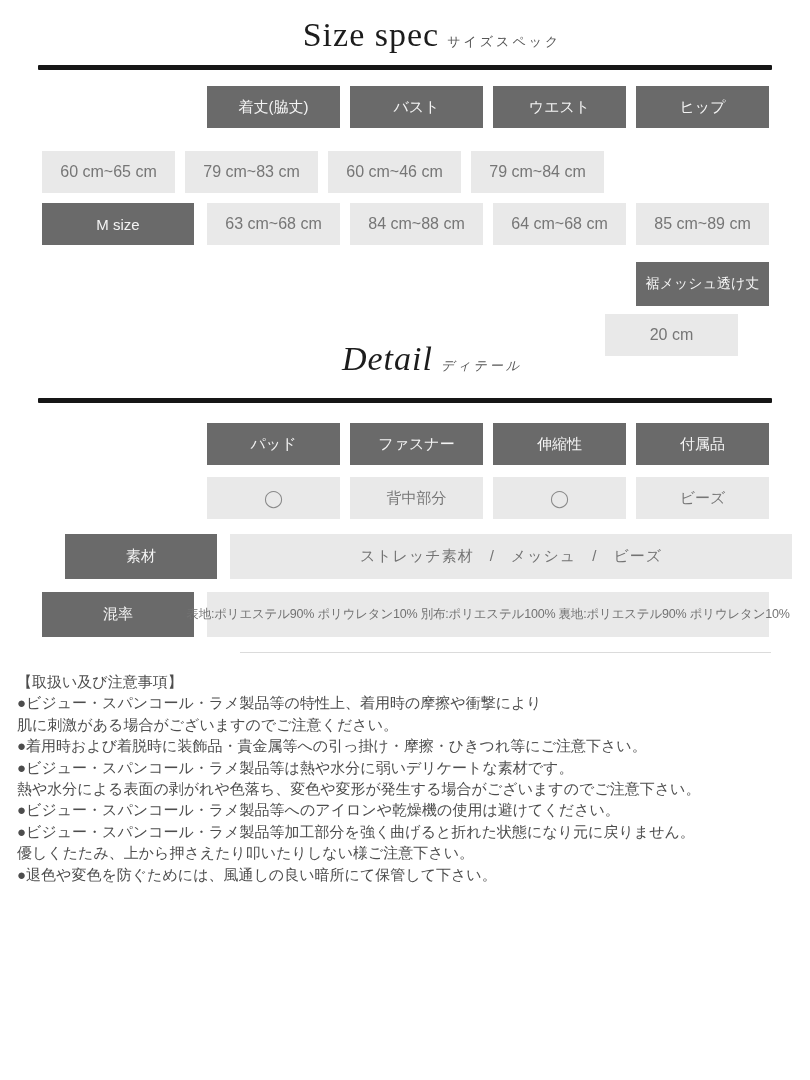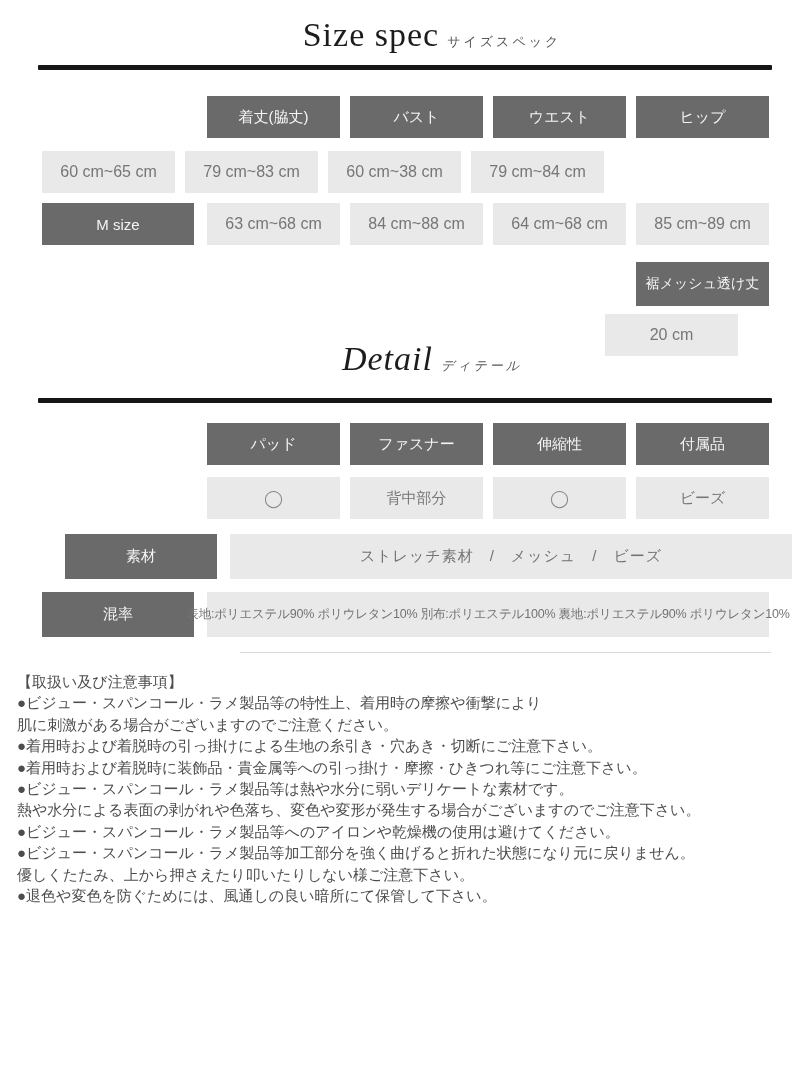--- a/index.html
+++ b/index.html
@@ -38,21 +38,21 @@
   .vcell.num { font-size:16px; }
   .spacer-label { width:165px; height:1px; }
   .spacer-hem { width:594px; height:1px; }
   .hem-head { height:44px; font-size:14px; }
   .tall { height:45px; }
   .wcell { width:562px; height:45px; background:#e9e9e9; color:#737373; }
   .wcell.material { font-size:15px; letter-spacing:1px; }
   .wcell.mix { font-size:12.5px; letter-spacing:-0.2px; white-space:nowrap; }
   .circle-mark { font-size:17px; color:#8a8a8a; }
 
-  .r-sizehead { top:96px; }
+  .r-sizehead { top:86px; }
   .r-ssize    { top:151px; }
   .r-msize    { top:203px; }
   .r-hemhead  { top:262px; }
   .r-hemval   { top:314px;padding-left:11px; }
   .r-dethead  { top:423px; }
   .r-detval   { top:477px; }
   .r-material { top:534px;margin-left:23px; }
   .r-mix      { top:592px; }
 
   .soft-divider { position:absolute; top:652px; left:240px; width:531px; height:1px; background:#dbdbdb; }
@@ -78,21 +78,21 @@
     <div class="spacer-label"></div>
     <div class="hcell">着丈(脇丈)</div>
     <div class="hcell">バスト</div>
     <div class="hcell">ウエスト</div>
     <div class="hcell">ヒップ</div>
   </div>
 
   <div class="trow r-ssize">
     <div class="vcell num">60 cm~65 cm</div>
     <div class="vcell num">79 cm~83 cm</div>
-    <div class="vcell num">60 cm~38 cm</div>
+    <div class="vcell num">60 cm~46 cm</div>
     <div class="vcell num">79 cm~84 cm</div>
   </div>
 
   <div class="trow r-msize">
     <div class="lcell">M size</div>
     <div class="vcell num">63 cm~68 cm</div>
     <div class="vcell num">84 cm~88 cm</div>
     <div class="vcell num">64 cm~68 cm</div>
     <div class="vcell num">85 cm~89 cm</div>
   </div>
@@ -136,21 +136,20 @@
     <div class="lcell tall">混率</div>
     <div class="wcell mix">表地:ポリエステル90% ポリウレタン10% 別布:ポリエステル100% 裏地:ポリエステル90% ポリウレタン10%</div>
   </div>
 
   <div class="soft-divider"></div>
 
   <div class="care">
     <div>【取扱い及び注意事項】</div>
     <div>●ビジュー・スパンコール・ラメ製品等の特性上、着用時の摩擦や衝撃により</div>
     <div>肌に刺激がある場合がございますのでご注意ください。</div>
-    <div>●着用時および着脱時の引っ掛けによる生地の糸引き・穴あき・切断にご注意下さい。</div>
     <div>●着用時および着脱時に装飾品・貴金属等への引っ掛け・摩擦・ひきつれ等にご注意下さい。</div>
     <div>●ビジュー・スパンコール・ラメ製品等は熱や水分に弱いデリケートな素材です。</div>
     <div>熱や水分による表面の剥がれや色落ち、変色や変形が発生する場合がございますのでご注意下さい。</div>
     <div>●ビジュー・スパンコール・ラメ製品等へのアイロンや乾燥機の使用は避けてください。</div>
     <div>●ビジュー・スパンコール・ラメ製品等加工部分を強く曲げると折れた状態になり元に戻りません。</div>
     <div>優しくたたみ、上から押さえたり叩いたりしない様ご注意下さい。</div>
     <div>●退色や変色を防ぐためには、風通しの良い暗所にて保管して下さい。</div>
   </div>
 
 </div>

